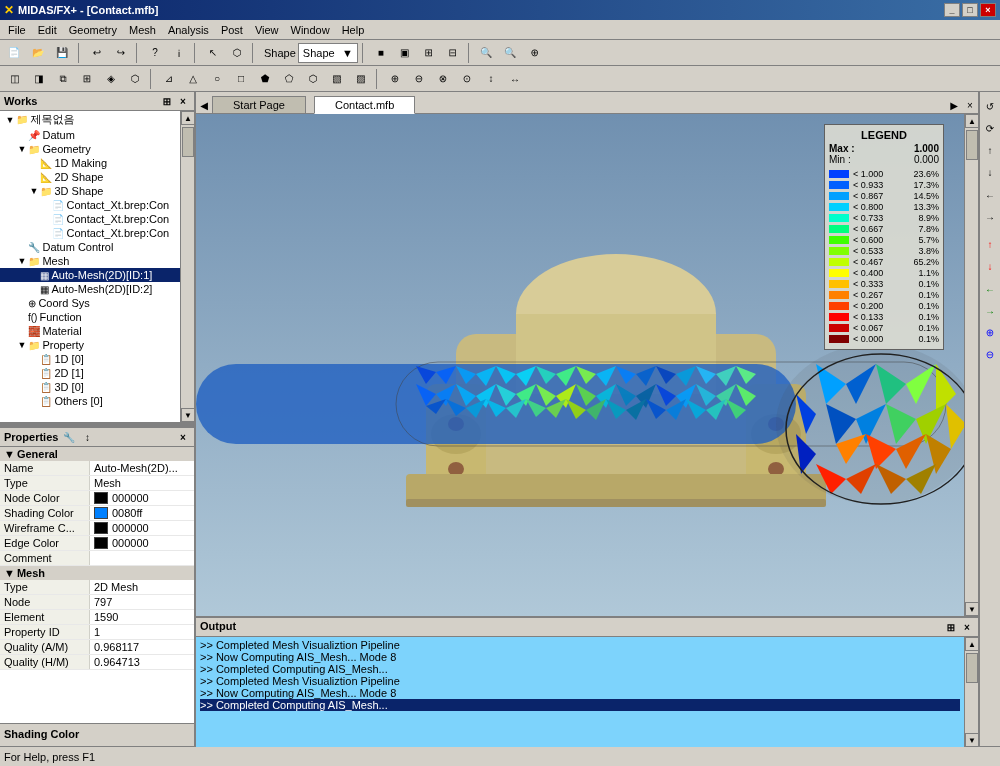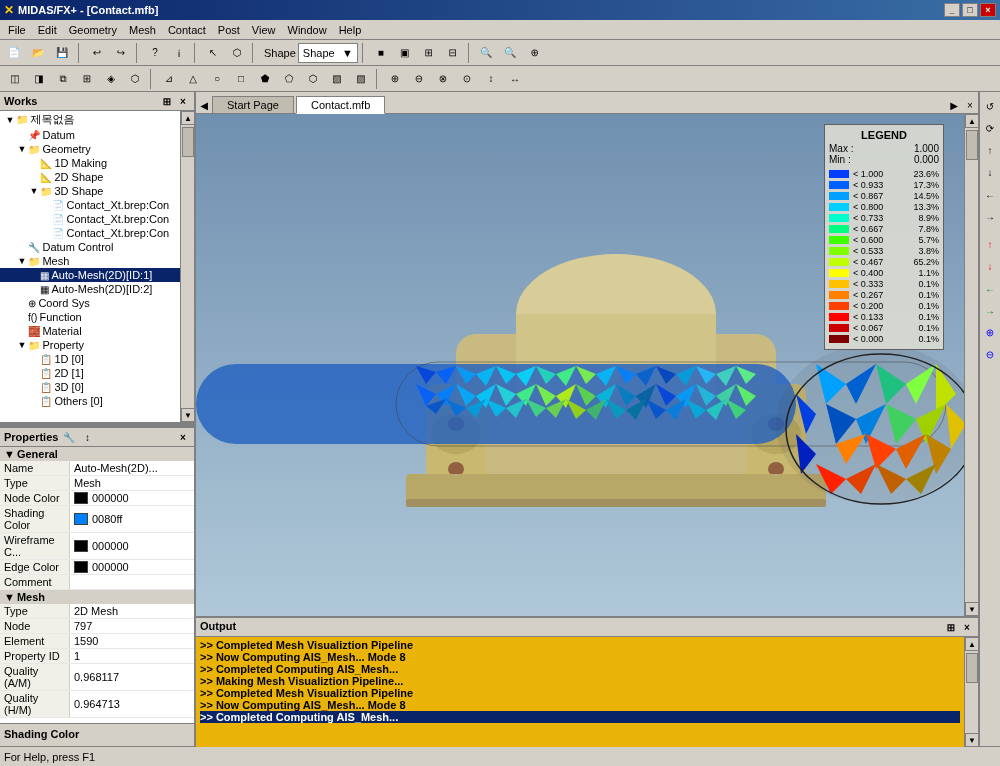--- a/index.html
+++ b/index.html
@@ -155,21 +155,21 @@
       display: flex;
       align-items: center;
       gap: 2px;
     }
     
     .prop-row {
       display: flex;
       border-bottom: 1px solid #e8e8e8;
     }
     .prop-label {
-      width: 70px;
+      width: 90px;
       padding: 1px 4px;
       background: #f0f0e8;
       border-right: 1px solid #d0d0c8;
       font-size: 11px;
       flex-shrink: 0;
     }
     .prop-value {
       flex: 1;
       padding: 1px 4px;
       font-size: 11px;
@@ -202,27 +202,27 @@
     
     
     #tab-bar {
       background: #d4d0c8;
       height: 22px;
       display: flex;
       align-items: flex-end;
       border-bottom: 1px solid #808080;
     }
     .tab {
-      padding: 2px 14px;
+      padding: 2px 20px;
       background: #c0bdb0;
       border: 1px solid #808080;
       border-bottom: none;
       cursor: pointer;
       font-size: 11px;
-      margin-right: 2px;
+      margin-right: 8px;
     }
     .tab.active {
       background: white;
       border-bottom: 1px solid white;
       margin-bottom: -1px;
       z-index: 1;
     }
     .tab-nav { 
       width: 16px; height: 16px;
       display: flex; align-items: center; justify-content: center;
@@ -271,26 +271,25 @@
       background: #d4d0c8;
       padding: 2px 4px;
       font-size: 11px;
       font-weight: bold;
       border-bottom: 1px solid #808080;
       display: flex;
       justify-content: space-between;
     }
     
     #output-content {
-      background: #eab308;
+      background: #7dd3fc;
       height: calc(130px - 20px - 20px);
       overflow-y: auto;
       font-size: 11px;
       padding: 2px 4px;
-      font-weight: bold;
     }
     
     .output-line {
       display: flex;
       align-items: center;
       gap: 2px;
       padding: 0px 0;
     }
     .output-line.active { background: #0a246a; color: white; }
     
@@ -394,21 +393,21 @@
     <div class="title-btn">□</div>
     <div class="title-btn" style="background:#c00;color:white;">×</div>
   </div>
 </div>
 
 <div id="menubar">
   <div class="menu-item">File</div>
   <div class="menu-item">Edit</div>
   <div class="menu-item">Geometry</div>
   <div class="menu-item">Mesh</div>
-  <div class="menu-item">Contact</div>
+  <div class="menu-item">Analysis</div>
   <div class="menu-item">Post</div>
   <div class="menu-item">View</div>
   <div class="menu-item">Window</div>
   <div class="menu-item">Help</div>
 </div>
 
 <div class="toolbar">
   <div class="tb-btn" title="New">📄</div>
   <div class="tb-btn" title="Open">📂</div>
   <div class="tb-btn" title="Save">💾</div>
@@ -885,21 +884,21 @@
           <line x1="880" y1="520" x2="860" y2="540" stroke="#e0e000" stroke-width="2"></line>
           <line x1="880" y1="520" x2="880" y2="490" stroke="#e0e0e0" stroke-width="1.5" stroke-dasharray="3,2"></line>
 
           <text x="922" y="544" fill="#e0c000" font-size="11" font-weight="bold">X</text>
           <text x="850" y="544" fill="#e0e000" font-size="11" font-weight="bold">Y</text>
         </svg>
 
         <div id="legend">
           <div id="legend-title">LEGEND</div>
           <div id="legend-minmax">
-            <div style="display:flex;justify-content:space-between;">
+            <div style="display:flex;justify-content:space-between;font-weight:bold;">
               <span>Max :</span>
               <span>1.000</span>
             </div>
             <div style="display:flex;justify-content:space-between;">
               <span>Min :</span>
               <span>0.000</span>
             </div>
           </div>
           <div id="legend-entries">
               <div class="legend-row">
@@ -1009,23 +1008,20 @@
         <div id="output-content" style="flex:1;height:100%;overflow-y:auto;">
           <div id="output-lines">
               <div class="output-line">
                 <span>&gt;&gt; Completed Mesh Visualiztion Pipeline</span>
               </div>
               <div class="output-line">
                 <span>&gt;&gt; Now Computing AIS_Mesh... Mode 8</span>
               </div>
               <div class="output-line">
                 <span>&gt;&gt; Completed Computing AIS_Mesh...</span>
-              </div>
-              <div class="output-line">
-                <span>&gt;&gt; Making Mesh Visualiztion Pipeline...</span>
               </div>
               <div class="output-line">
                 <span>&gt;&gt; Completed Mesh Visualiztion Pipeline</span>
               </div>
               <div class="output-line">
                 <span>&gt;&gt; Now Computing AIS_Mesh... Mode 8</span>
               </div>
               <div class="output-line active">
                 <span>&gt;&gt; Completed Computing AIS_Mesh...</span>
               </div>

